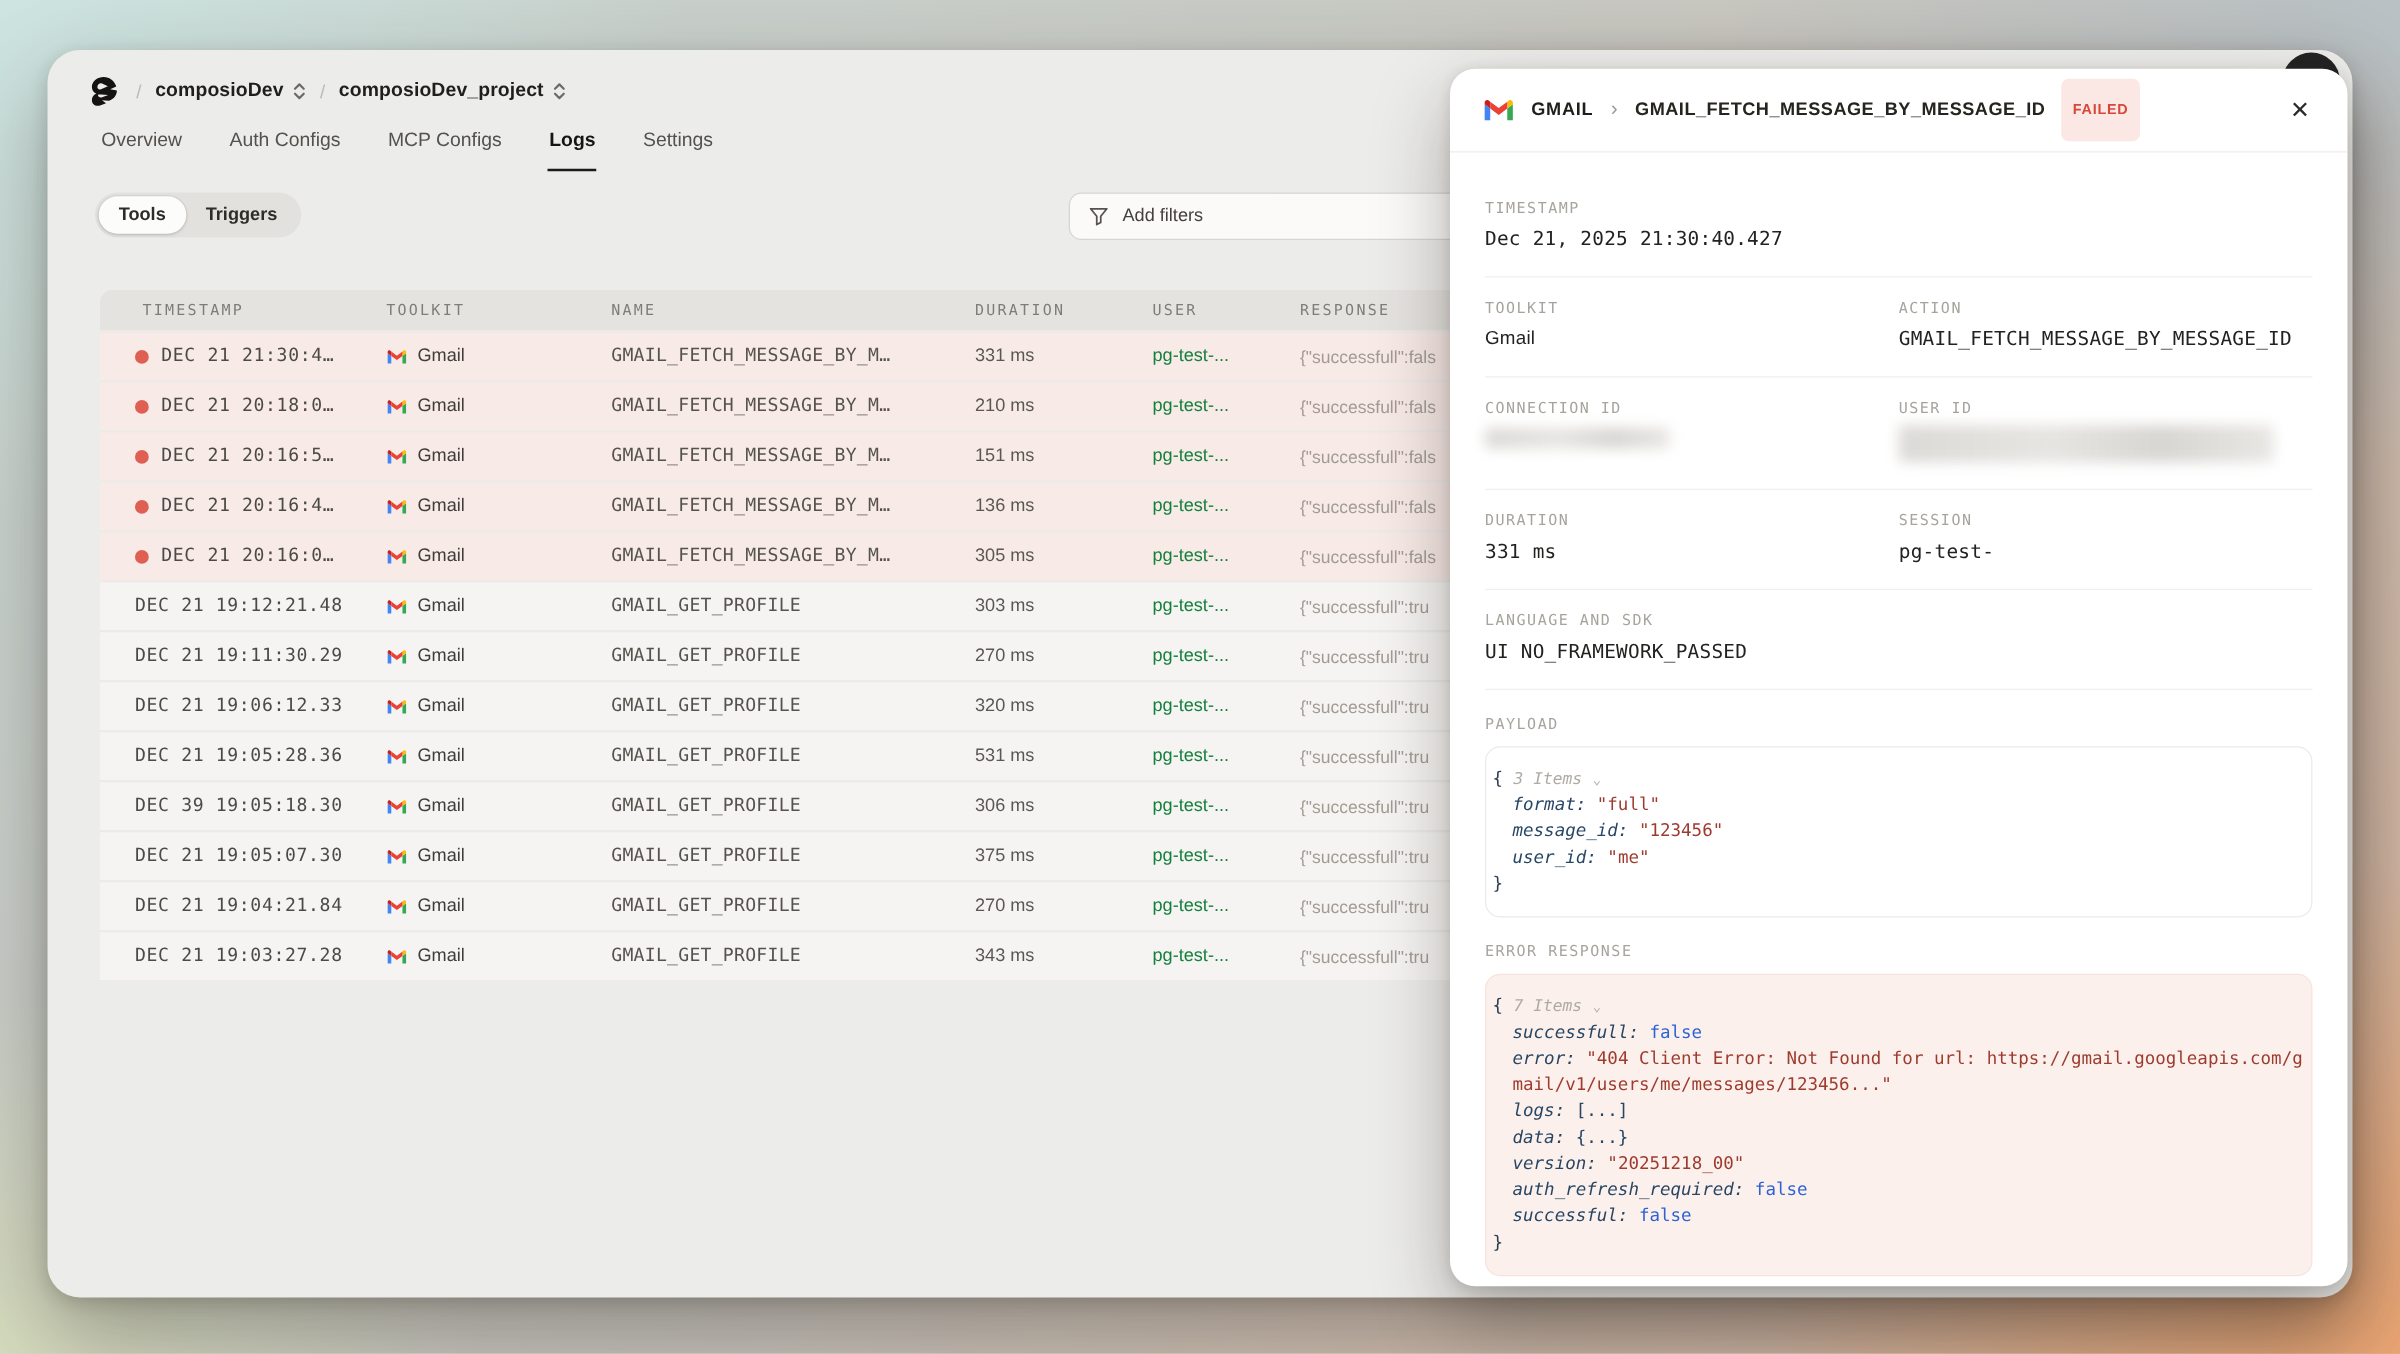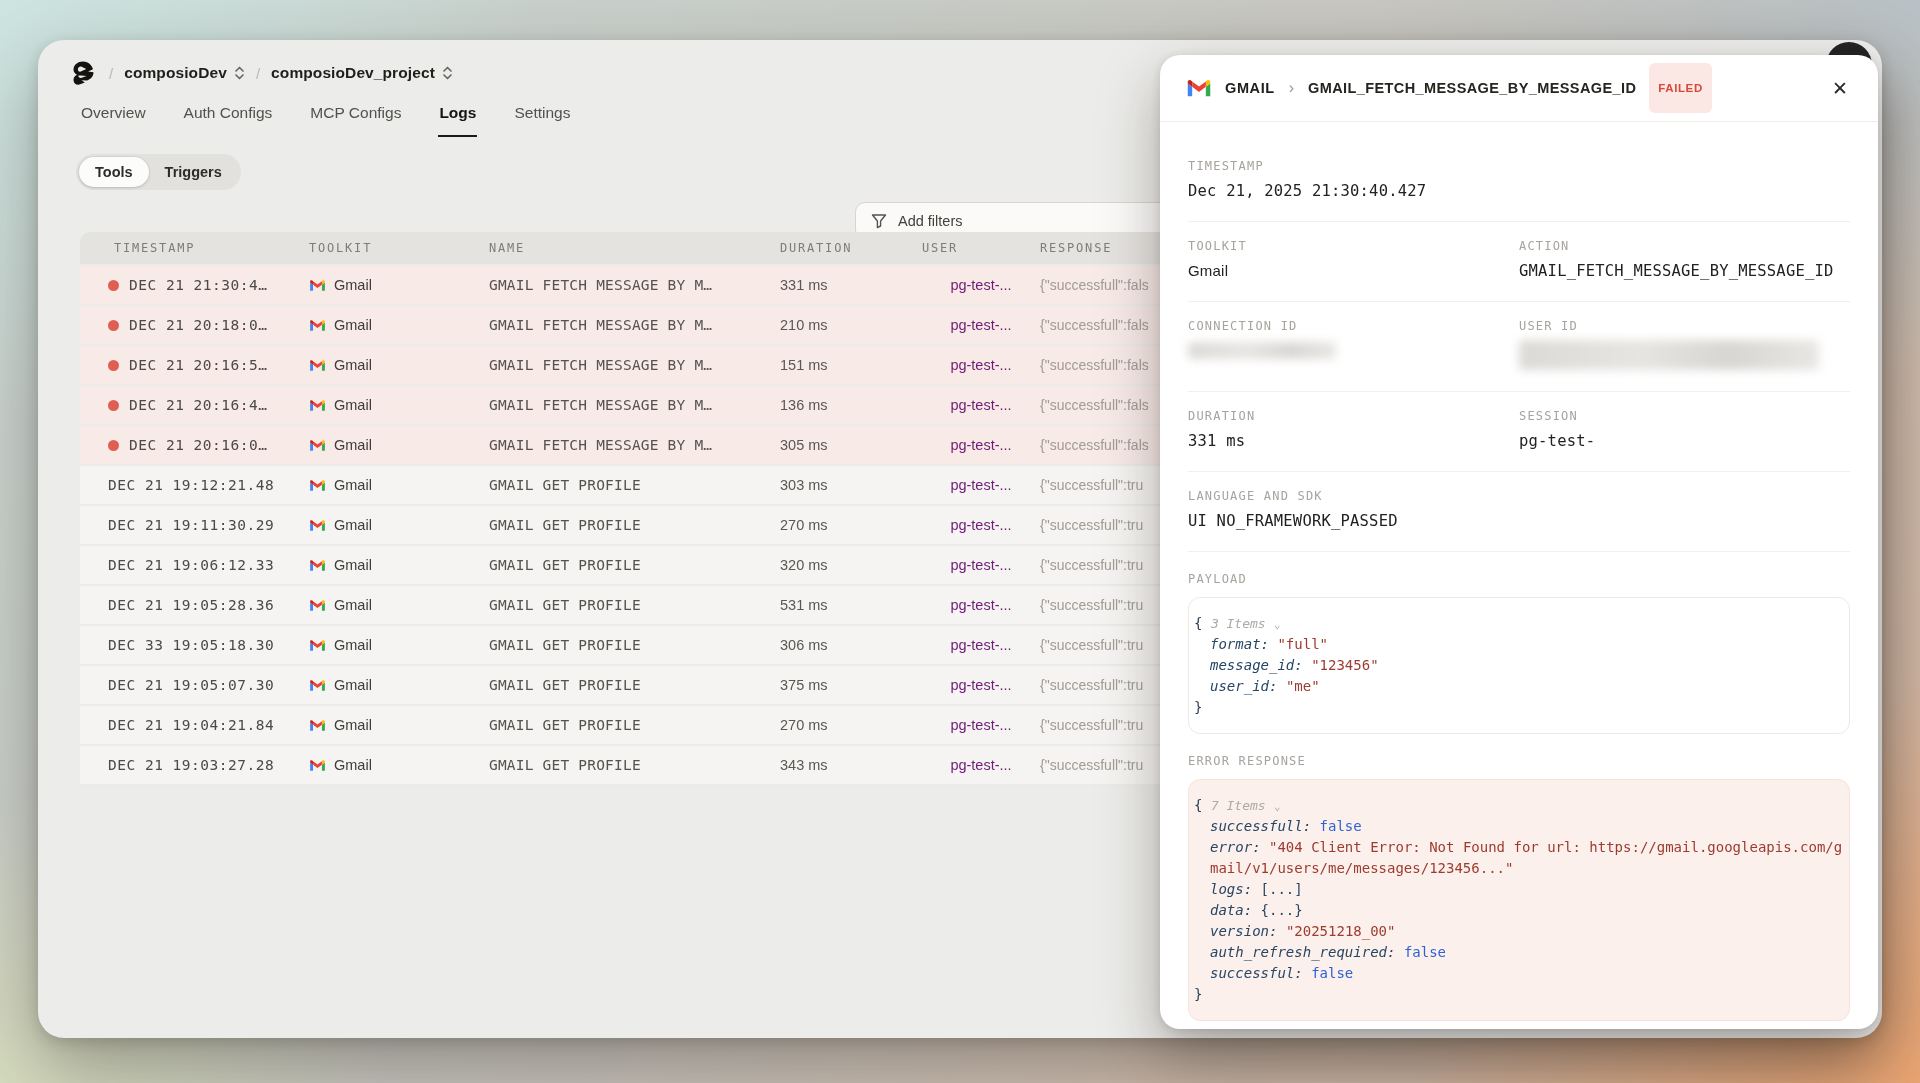--- a/index.html
+++ b/index.html
@@ -40,42 +40,42 @@
   .seg { position:absolute; left:38px; top:114px; background:#e3e1de; border-radius:20px; padding:3px; display:flex; }
   .seg button {
     border:0; background:transparent; border-radius:17px; padding:7px 16px;
     font-family:inherit; font-size:14.5px; font-weight:650; color:#2e2c28; cursor:pointer;
   }
   .seg button.sel { background:#fcfcfb; box-shadow:0 1px 3px rgba(0,0,0,.14), 0 0 0 1px rgba(0,0,0,.04); }
   .filters {
     position:absolute; left:817px; top:114px; width:420px; height:38px;
     background:#fbfaf9; border:1px solid #d8d5d1; border-radius:10px;
     display:flex; align-items:center; gap:11px; padding:0 15px;
-    font-size:14.5px; font-weight:500; color:#43403b; cursor:pointer;margin-top:48px;
+    font-size:14.5px; font-weight:500; color:#43403b; cursor:pointer;
   }
 
   
   .table { position:absolute; left:42px; top:192px; right:20px; border-radius:10px 10px 0 0; overflow:hidden; }
   .trow {
     display:grid; grid-template-columns:229px 180px 291px 142px 118px 1fr;
     align-items:center; height:40px; border-bottom:2px solid #ecebe8;
   }
   .thead { background:#e5e3e0; height:34px; }
   .thead .cell { font-family:"DejaVu Sans Mono", monospace; font-size:12px; letter-spacing:1.8px; color:#7f7d79; }
   .cell { overflow:hidden; white-space:nowrap; }
   .c-ts { padding-left:28px; display:flex; align-items:center; }
   .thead .c-ts { padding-left:34px; }
   .row-ok  { background:#f5f4f2; cursor:pointer; }
   .row-fail{ background:#f7eae7; cursor:pointer; }
   .dot { width:11px; height:11px; border-radius:50%; background:#df6052; margin-right:10px; flex:0 0 auto; }
   .ts-text { font-family:"DejaVu Sans Mono", monospace; font-size:14.5px; color:#4c4a47; letter-spacing:.5px; }
   .tk { display:flex; align-items:center; gap:8px; font-size:14.5px; color:#3f3d39; }
   .nm { font-family:"DejaVu Sans Mono", monospace; font-size:14.5px; color:#56534e; letter-spacing:.2px; }
   .du, .us { font-size:14.5px; color:#5b5853; }
-  .us { color:#701a75;text-align:center; }
+  .us { color:#15803d; }
   .rs { font-size:14px; color:#a29b94; }
 
   
   .avatar-dark { position:absolute; left:1826px; top:42px; width:46px; height:46px; border-radius:50%; background:#232323; z-index:5; cursor:pointer; }
 
   
   .panel {
     position:absolute; left:1160px; top:55px; width:718px; height:974px; z-index:10;
     background:#ffffff; border-radius:20px;
     box-shadow:0 25px 60px rgba(45,38,32,.35), 0 2px 10px rgba(45,38,32,.15);
@@ -371,21 +371,21 @@
         <span>Gmail</span>
       </div>
       <div class="cell nm">GMAIL_GET_PROFILE</div>
       <div class="cell du">531 ms</div>
       <div class="cell us">pg-test-...</div>
       <div class="cell rs">{"successfull":tru</div>
     </div>
         <div class="trow row-ok">
       <div class="cell c-ts">
 
-        <span class="ts-text">DEC 33 19:05:18.30</span>
+        <span class="ts-text">DEC 39 19:05:18.30</span>
       </div>
       <div class="cell tk">
         <span>
           <svg width="17" height="13" viewBox="0 0 24 18">
             <path fill="#4285f4" d="M1.6 16.5h4.1V7.9l-4.1-3.1v11.7z"></path>
             <path fill="#34a853" d="M18.3 16.5h4.1V4.8l-4.1 3.1v8.6z"></path>
             <path fill="#fbbc04" d="M18.3 7.9l4.1-3.1V3.5c0-1.6-1.8-2.4-3-1.5l-1.1.9v5z"></path>
             <path fill="#c5221f" d="M1.6 4.8l4.1 3.1v-5l-1.1-.9c-1.2-.9-3-.1-3 1.5v1.3z"></path>
             <path fill="#ea4335" d="M5.7 7.9V2.9L12 7.6l6.3-4.7v5L12 12.6 5.7 7.9z"></path>
           </svg>

